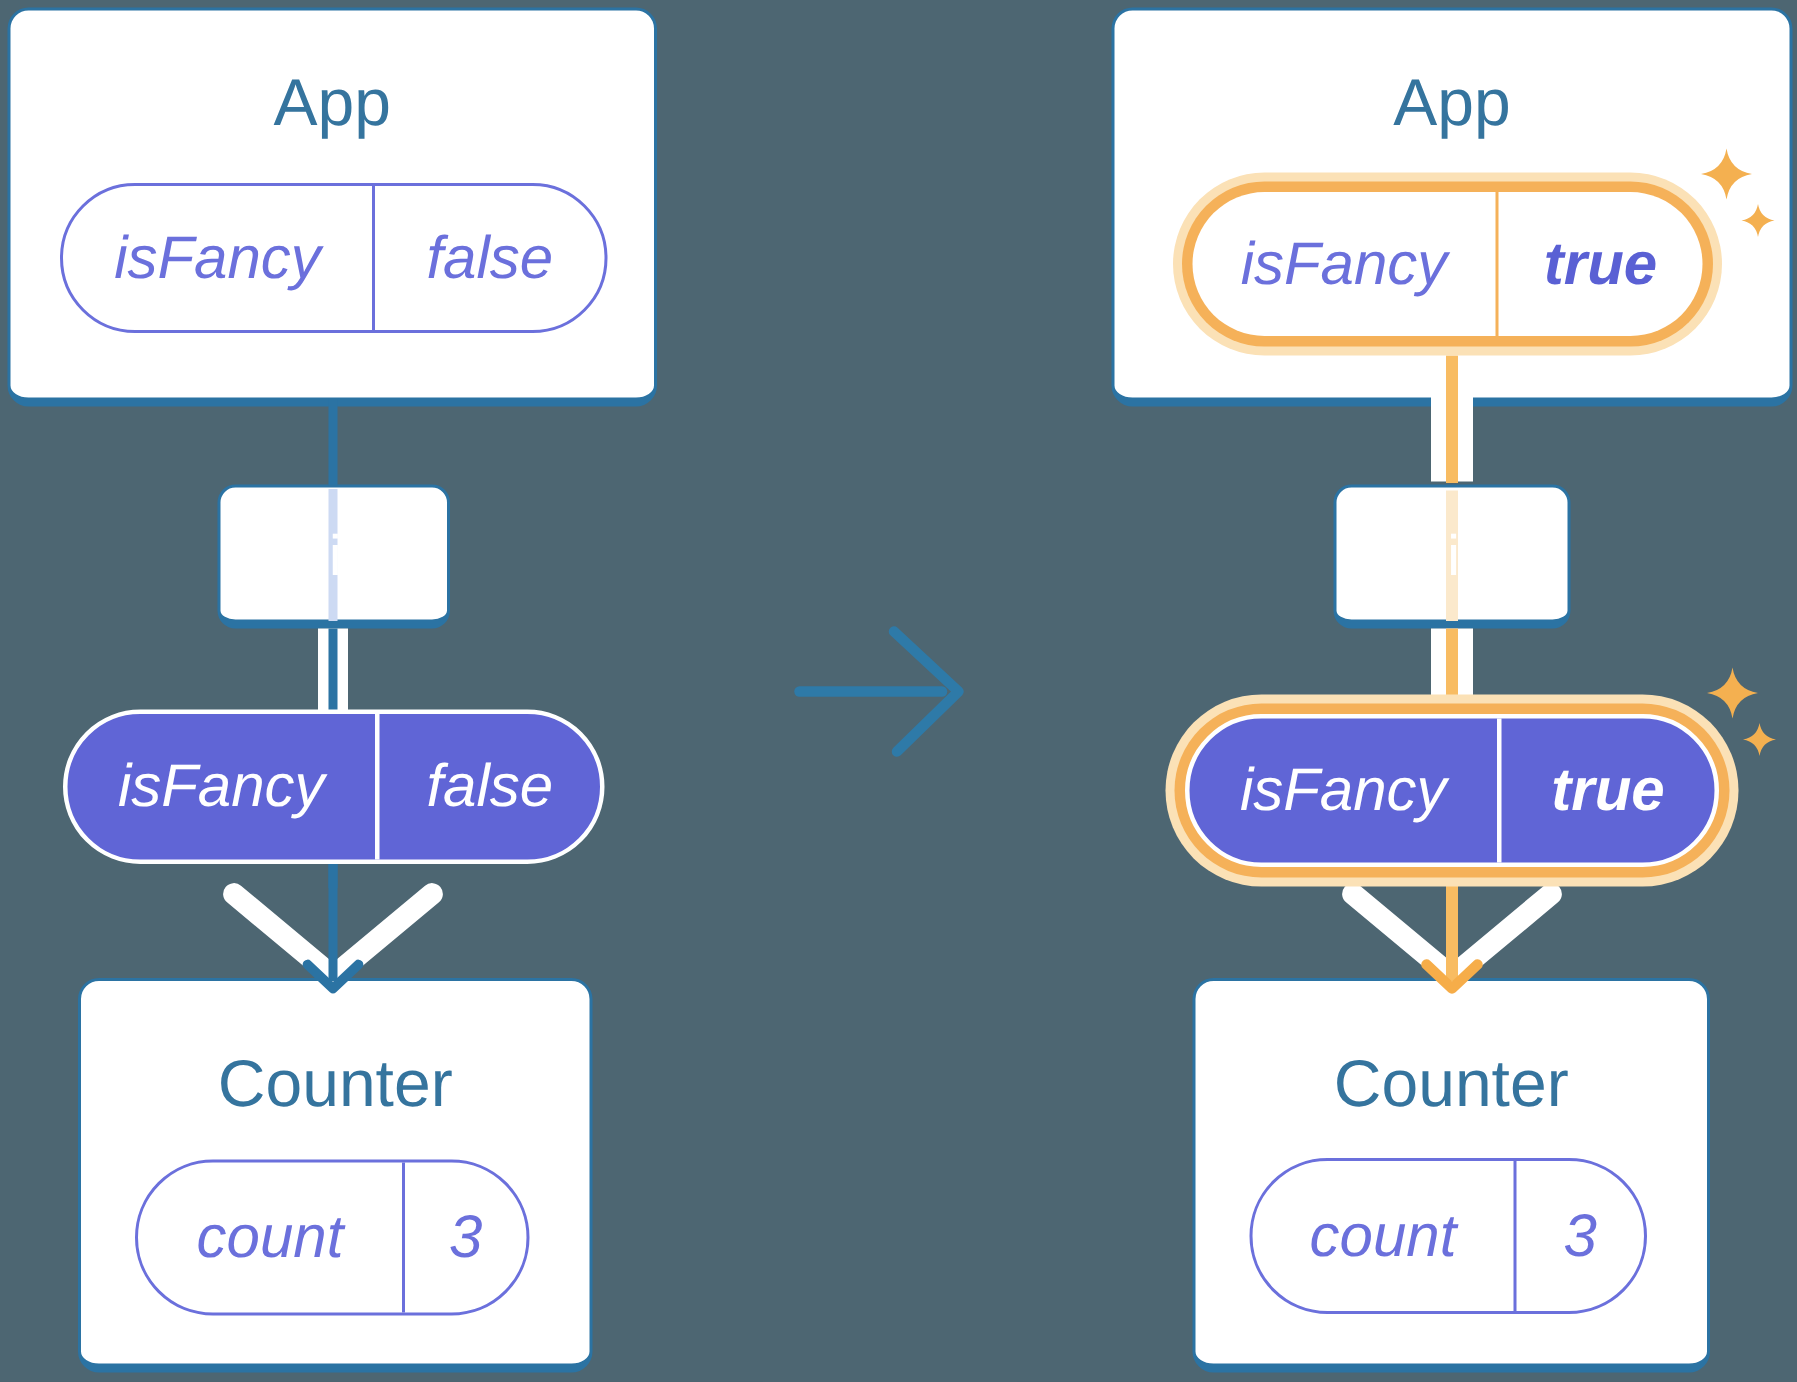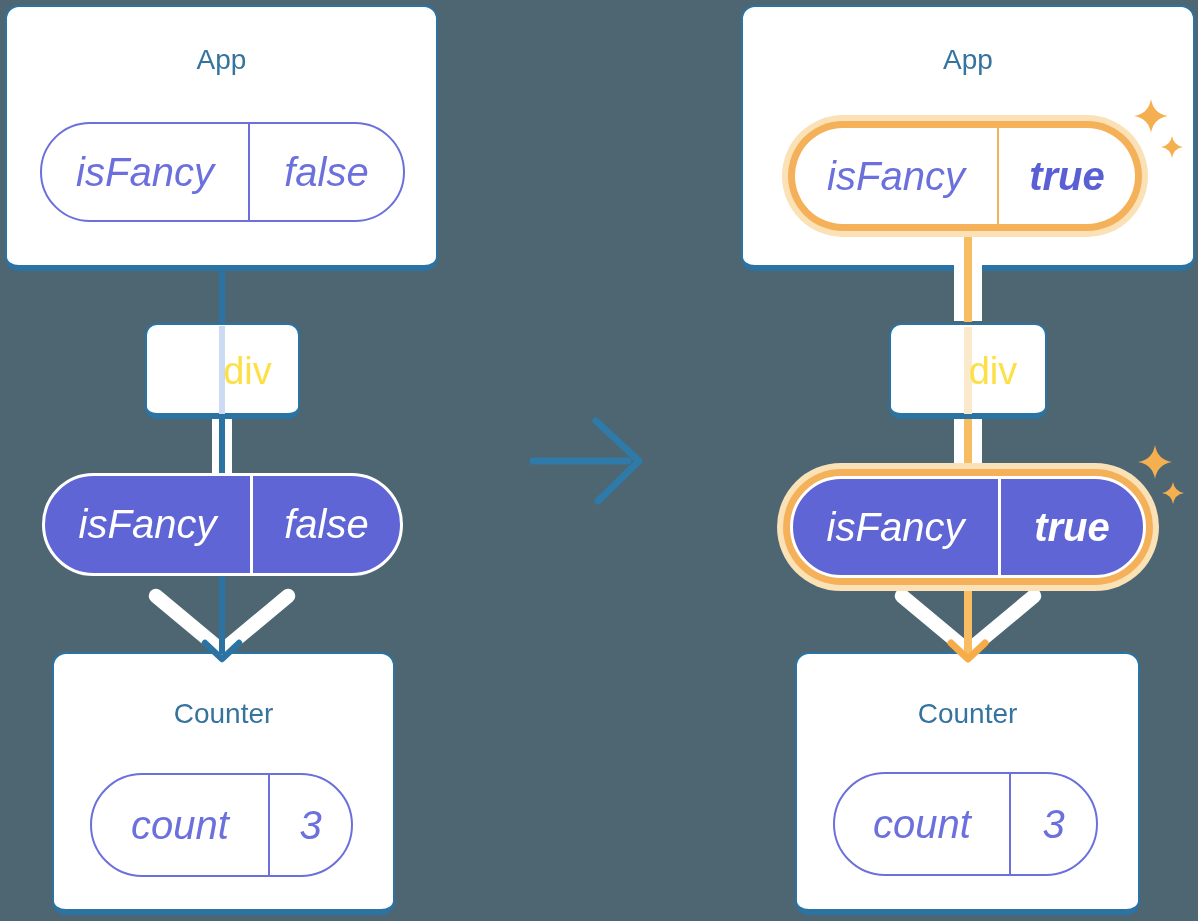--- a/index.html
+++ b/index.html
@@ -2,23 +2,23 @@
 <html><head>
 <meta charset="utf-8">
 <style>
   html,body{margin:0;padding:0;background:#4D6672;}
   .canvas{position:relative;width:1198px;height:921px;background:#4D6672;overflow:hidden;
           font-family:"Liberation Sans",sans-serif;}
   .cbox{position:absolute;background:#fff;border:2px solid #2B73A3;border-bottom-width:6px;
         border-radius:14px;box-sizing:border-box;z-index:1;}
   .cbox.small{border-radius:12px;}
   .overlay{position:absolute;left:0;top:0;z-index:2;}
-  .ctitle{position:absolute;text-align:center;font-size:28px;font-weight:500;color:#35749E;z-index:3;}
+  .ctitle{position:absolute;text-align:center;font-size:44px;font-weight:500;color:#35749E;z-index:3;}
   .divlabel{position:absolute;display:flex;align-items:center;justify-content:center;
-            font-size:38px;font-weight:500;color:#fde047;z-index:3;margin-left:25px;}
+            font-size:38px;font-weight:500;color:#ffffff;z-index:3;}
   .pill{position:absolute;display:grid;box-sizing:border-box;border-radius:60px;
         font-size:40px;z-index:3;font-style:italic;}
   .pill .cell{display:flex;align-items:center;justify-content:center;}
   .pill.white{background:#fff;border:2px solid #6B70DC;color:#6B70DC;}
   .pill.white .value{border-left:2px solid #6B70DC;}
   .pill.purple{background:#6065D6;border:3px solid #fff;color:#fff;}
   .pill.purple .value{border-left:3px solid #fff;}
   .pill.fancy{box-shadow:0 0 0 7px #F5B159,0 0 0 13px #FBE1B6;}
   .pill.fancy-white{background:#fff;color:#6B70DC;border:none;}
   .pill.fancy-white .value{border-left:2px solid #F5B159;font-weight:700;color:#5A60D4;}

